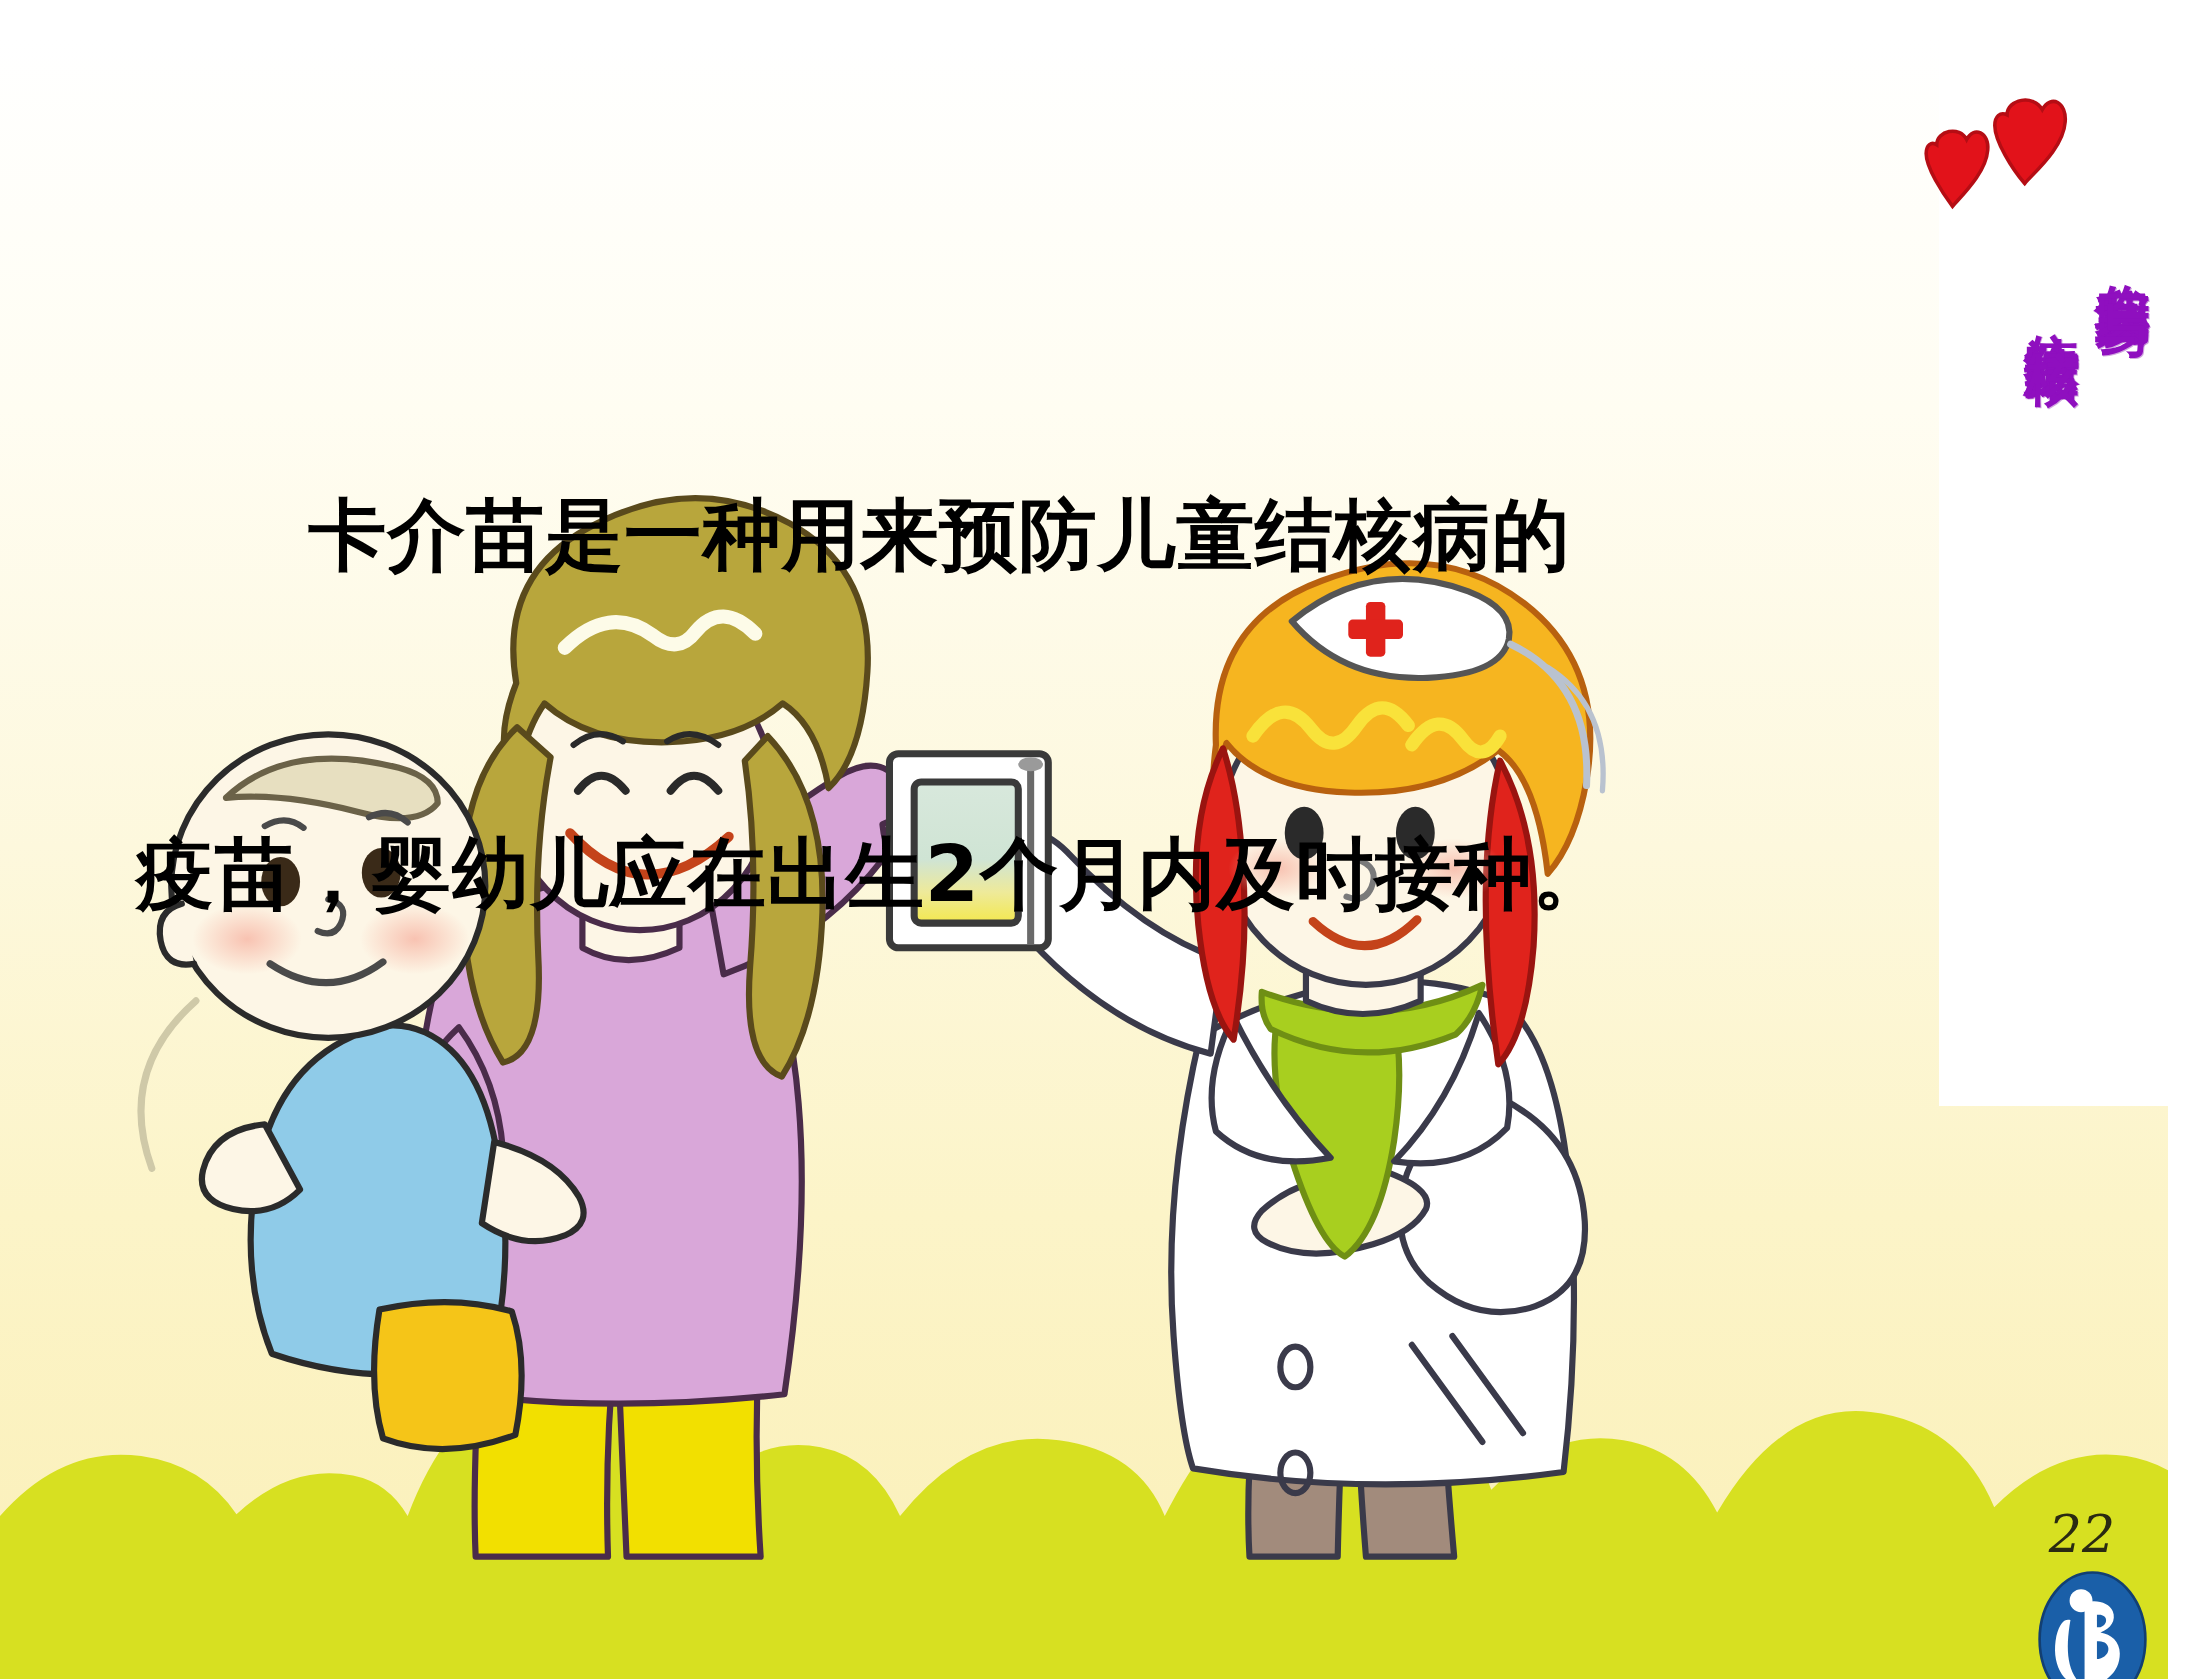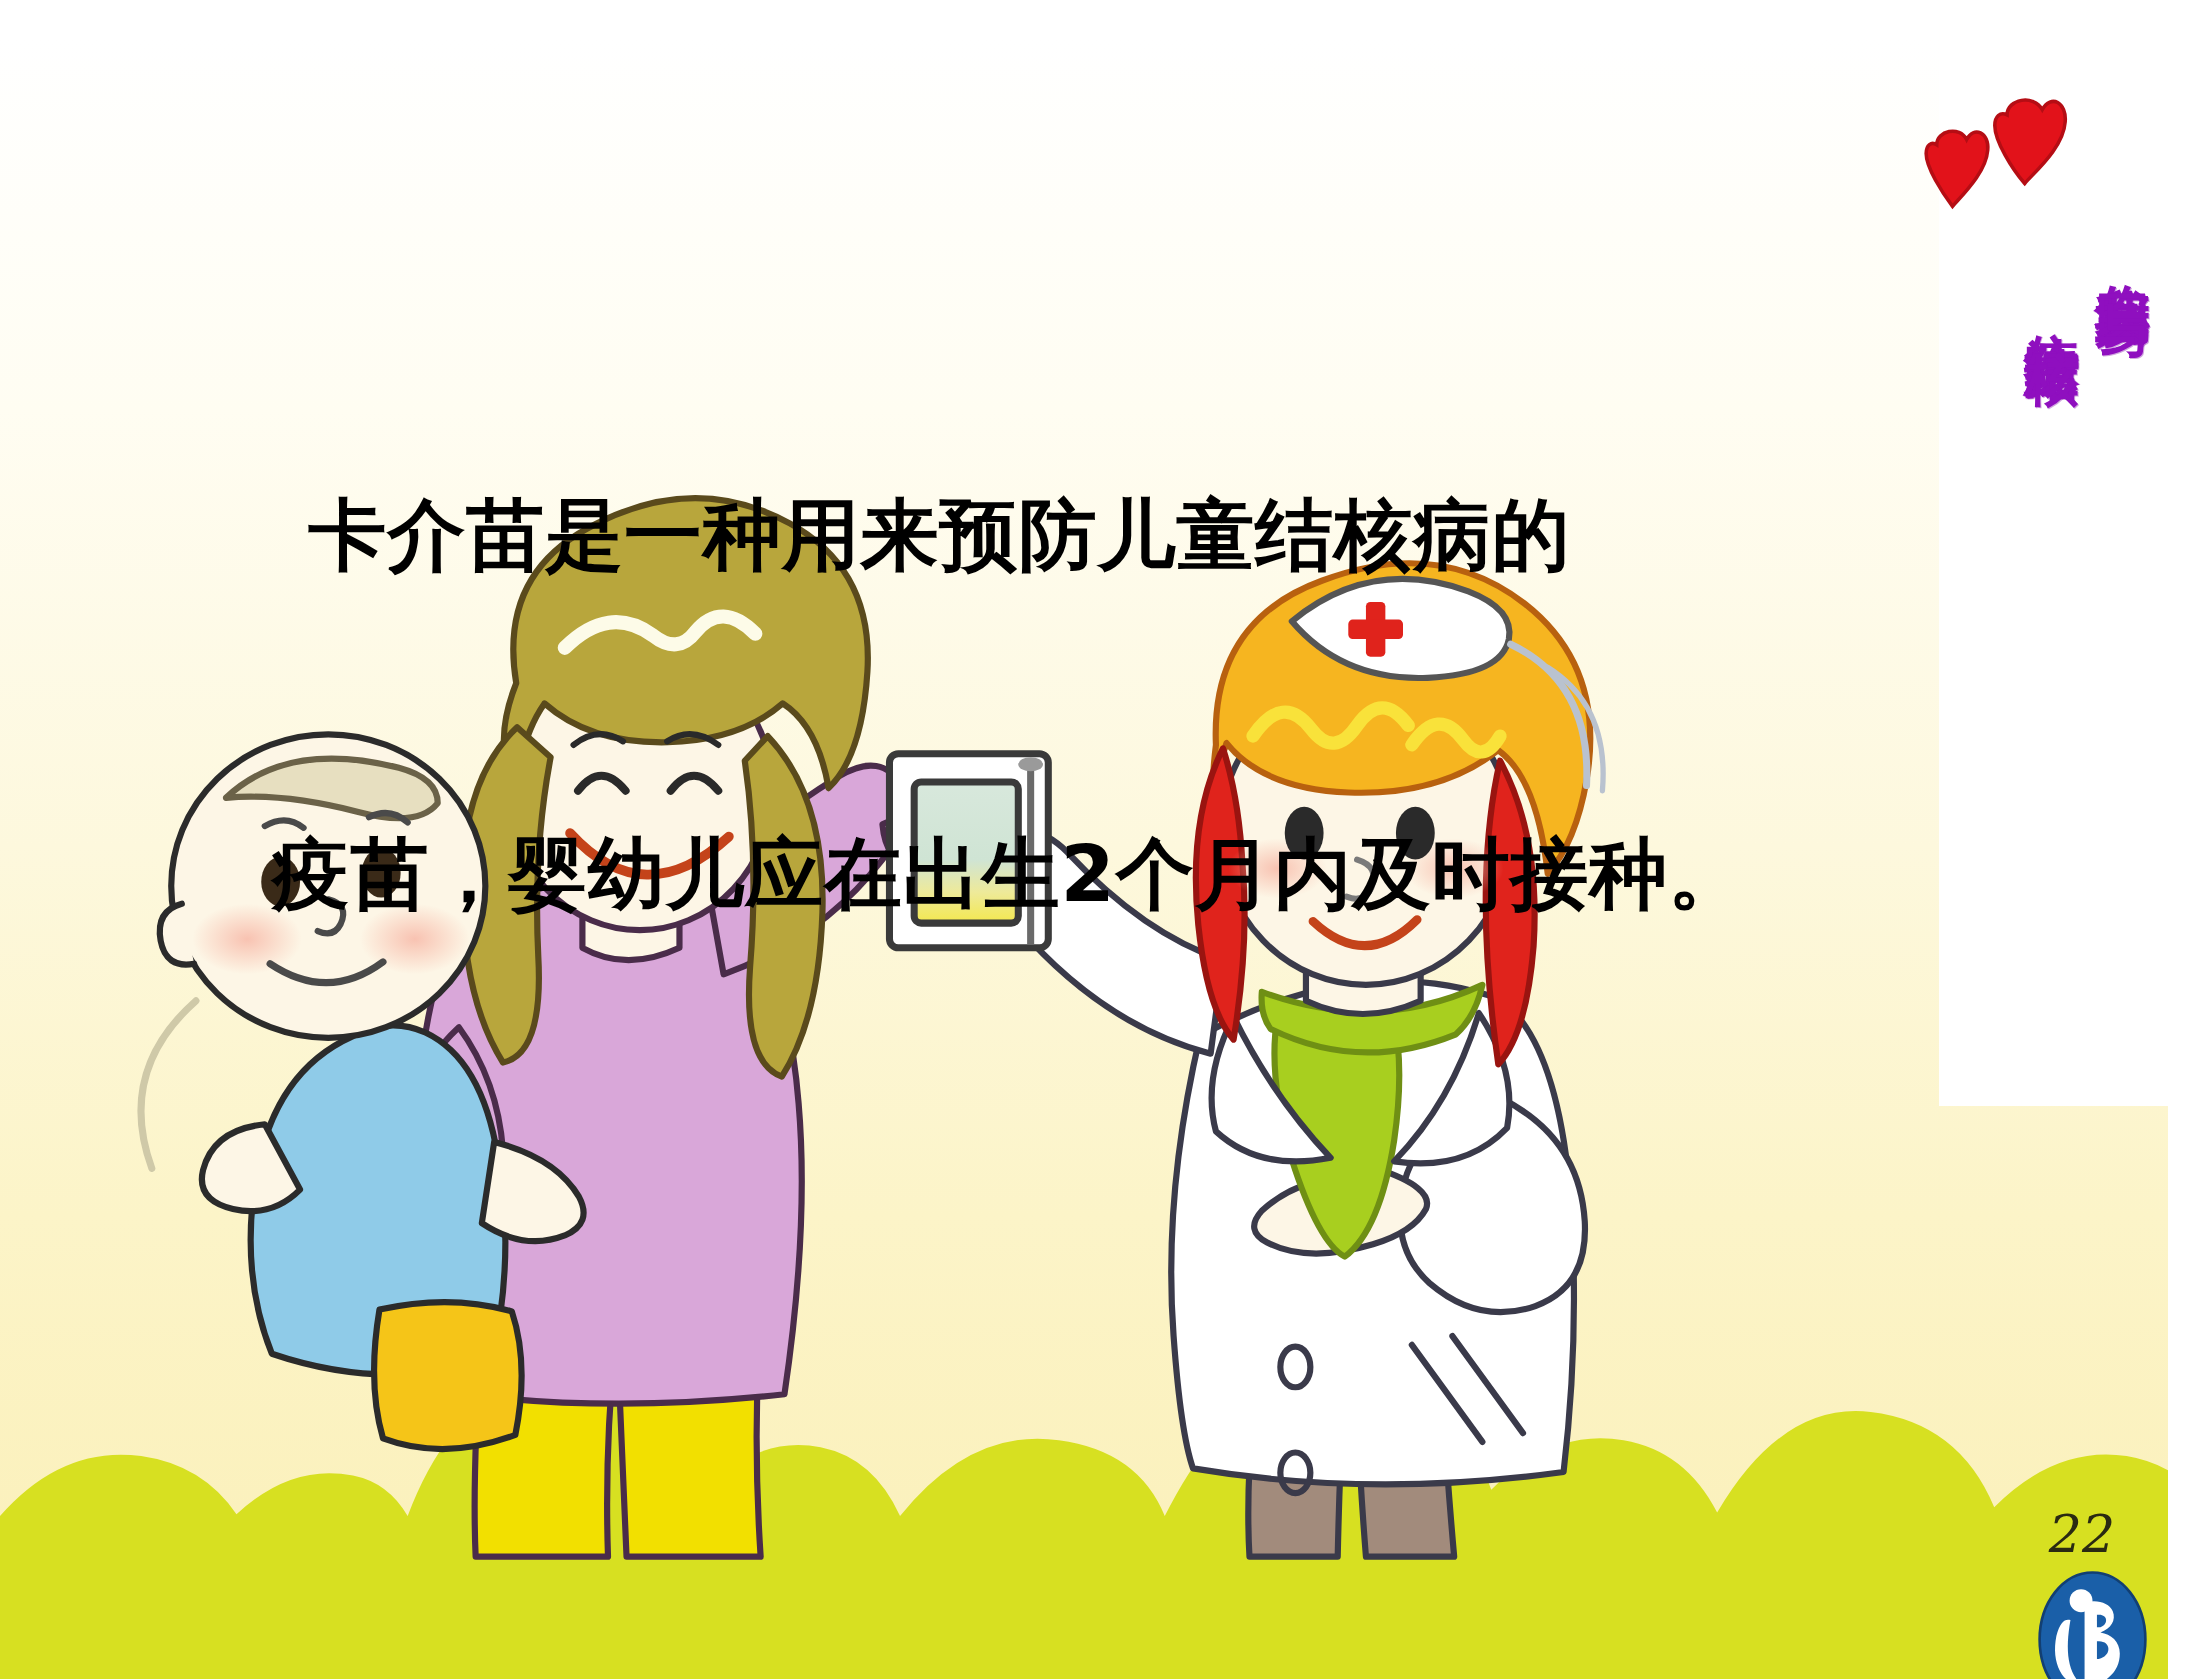--- a/index.html
+++ b/index.html
@@ -19,21 +19,21 @@
     text-align:center;
     color:#000;
     font-weight:bold;
     font-size:78px;
     line-height:113px;
     letter-spacing:0.9px;
     white-space:pre;
     z-index:40;
   }
   #headline .l1{display:block;padding-left:132px;}
-  #headline .l2{display:block;padding-left:0px;text-align:right;}
+  #headline .l2{display:block;padding-left:0px;}
 
   
   #right-band{
     position:absolute;right:0;top:0;width:229px;height:1067px;
     background:#ffffff;
     z-index:20;
   }
   #hearts{
     position:absolute;right:99px;top:53px;width:159px;height:132px;
     z-index:30;

